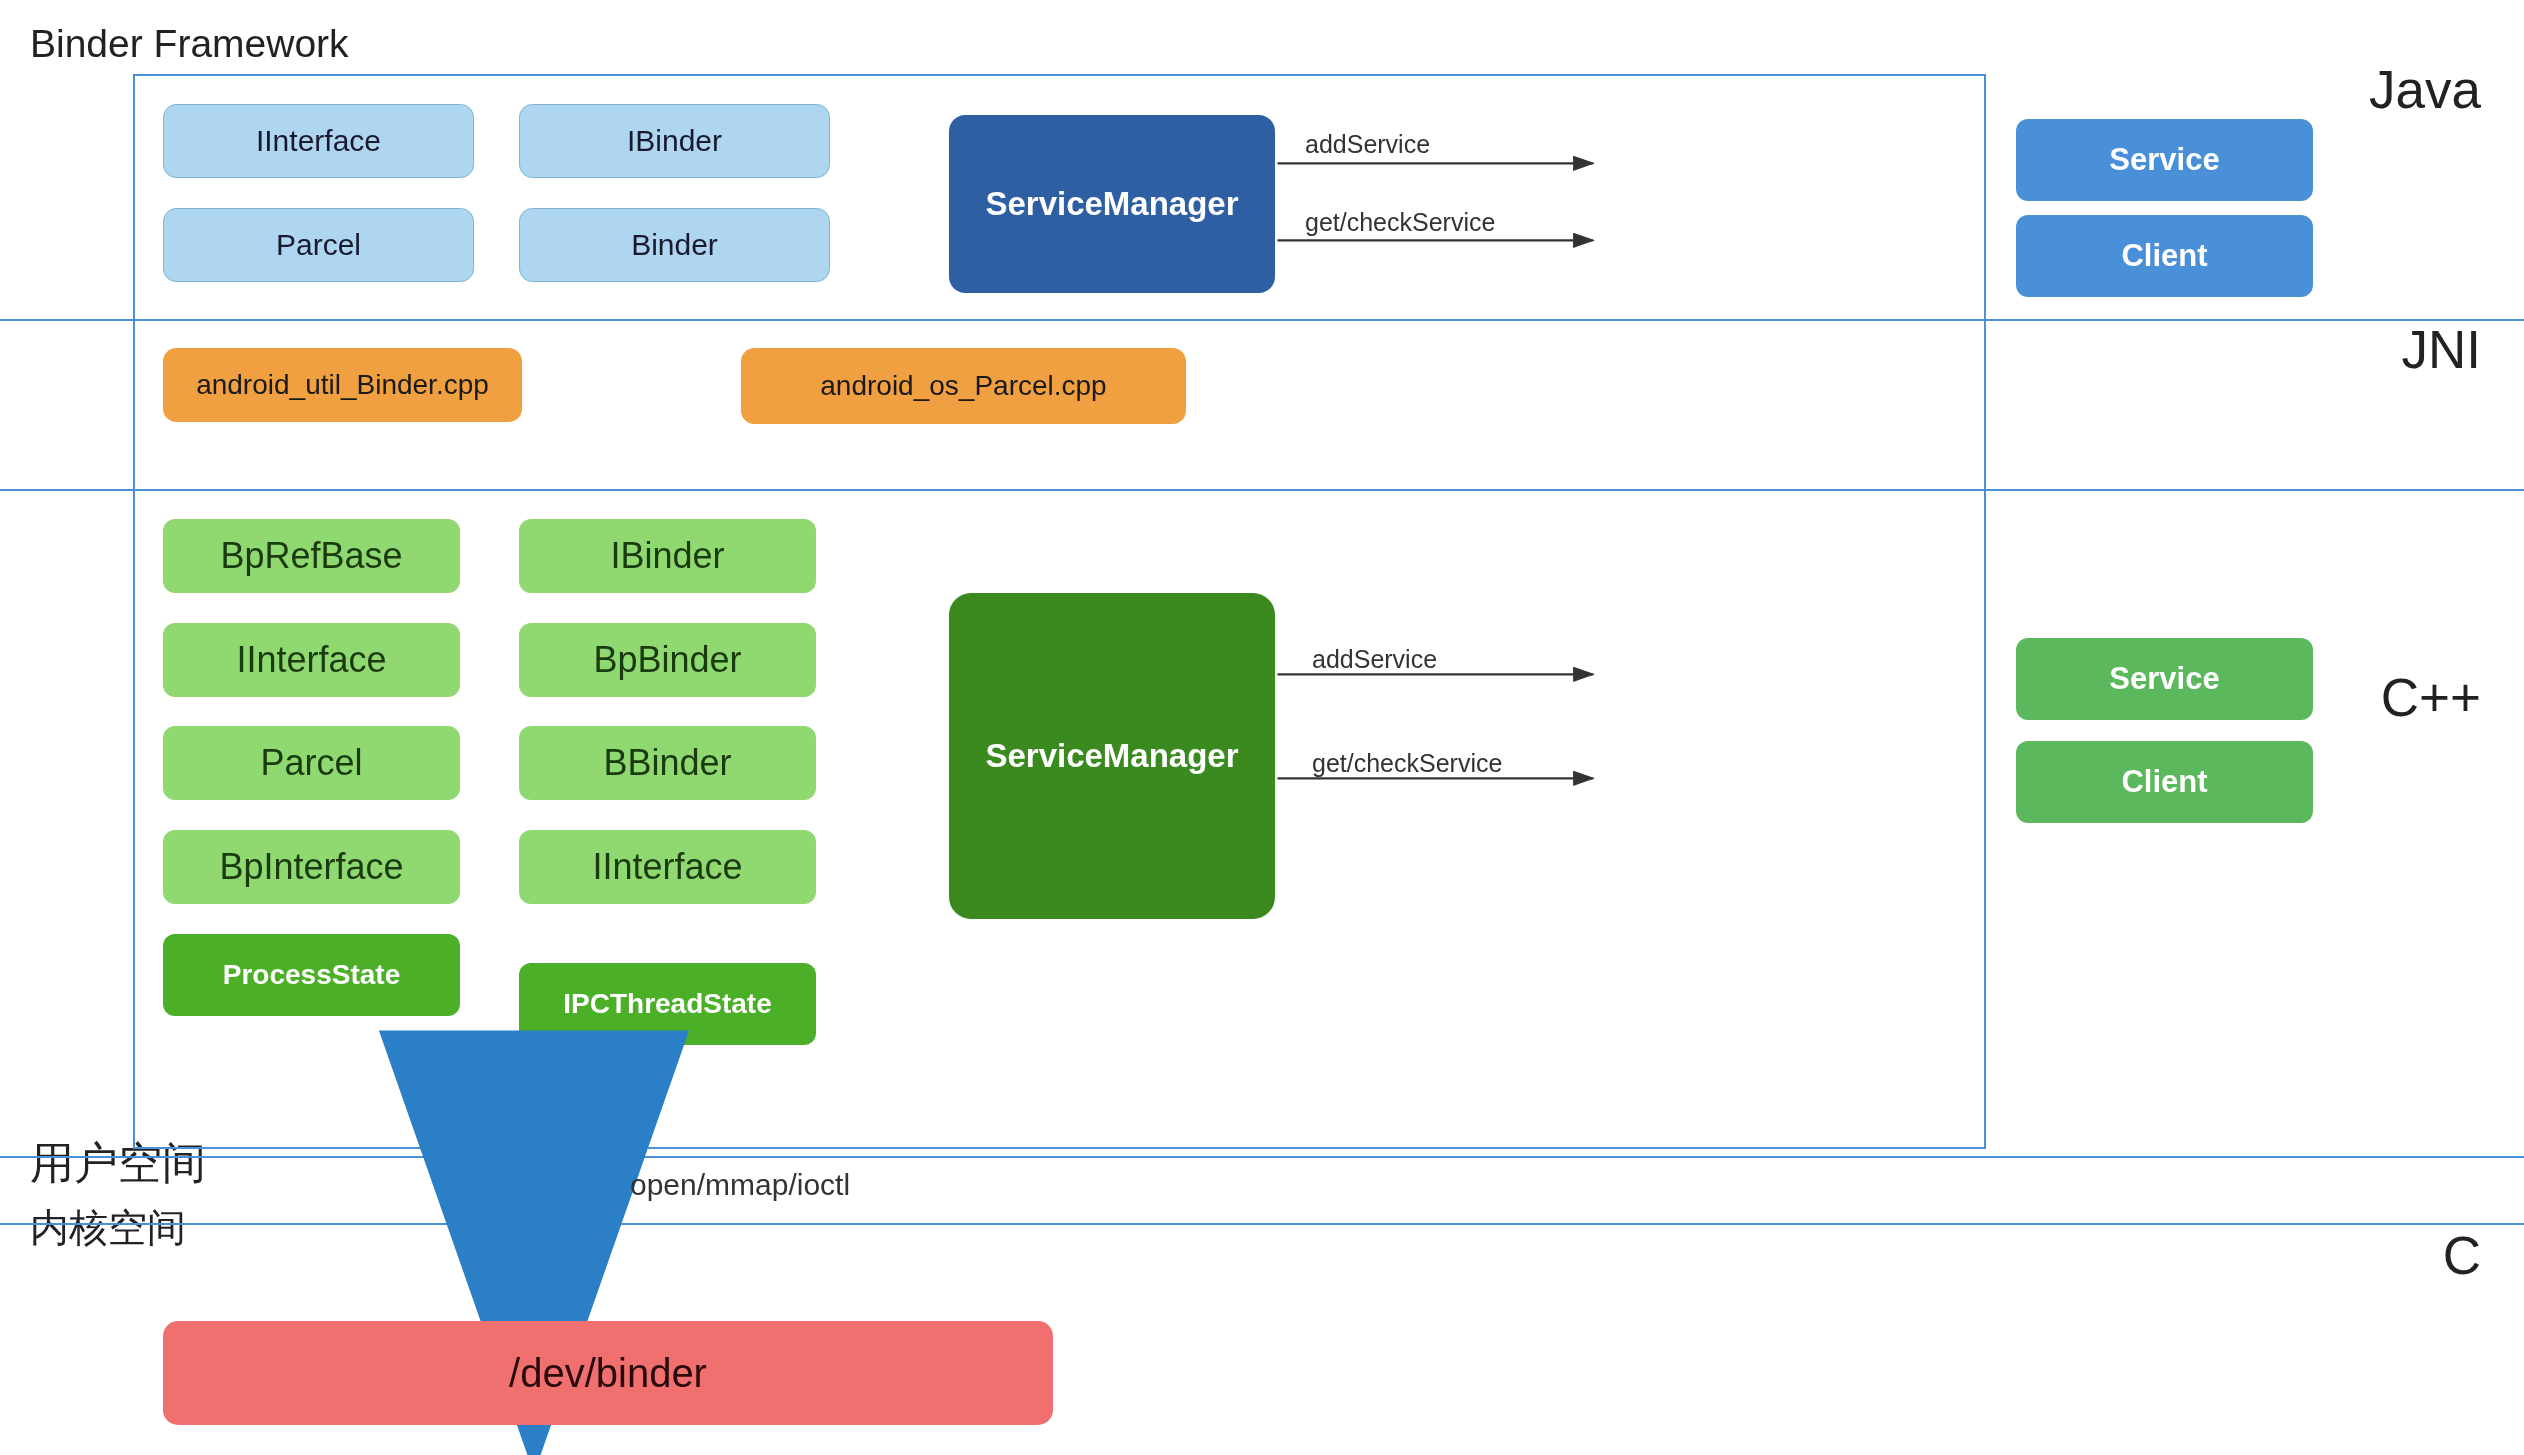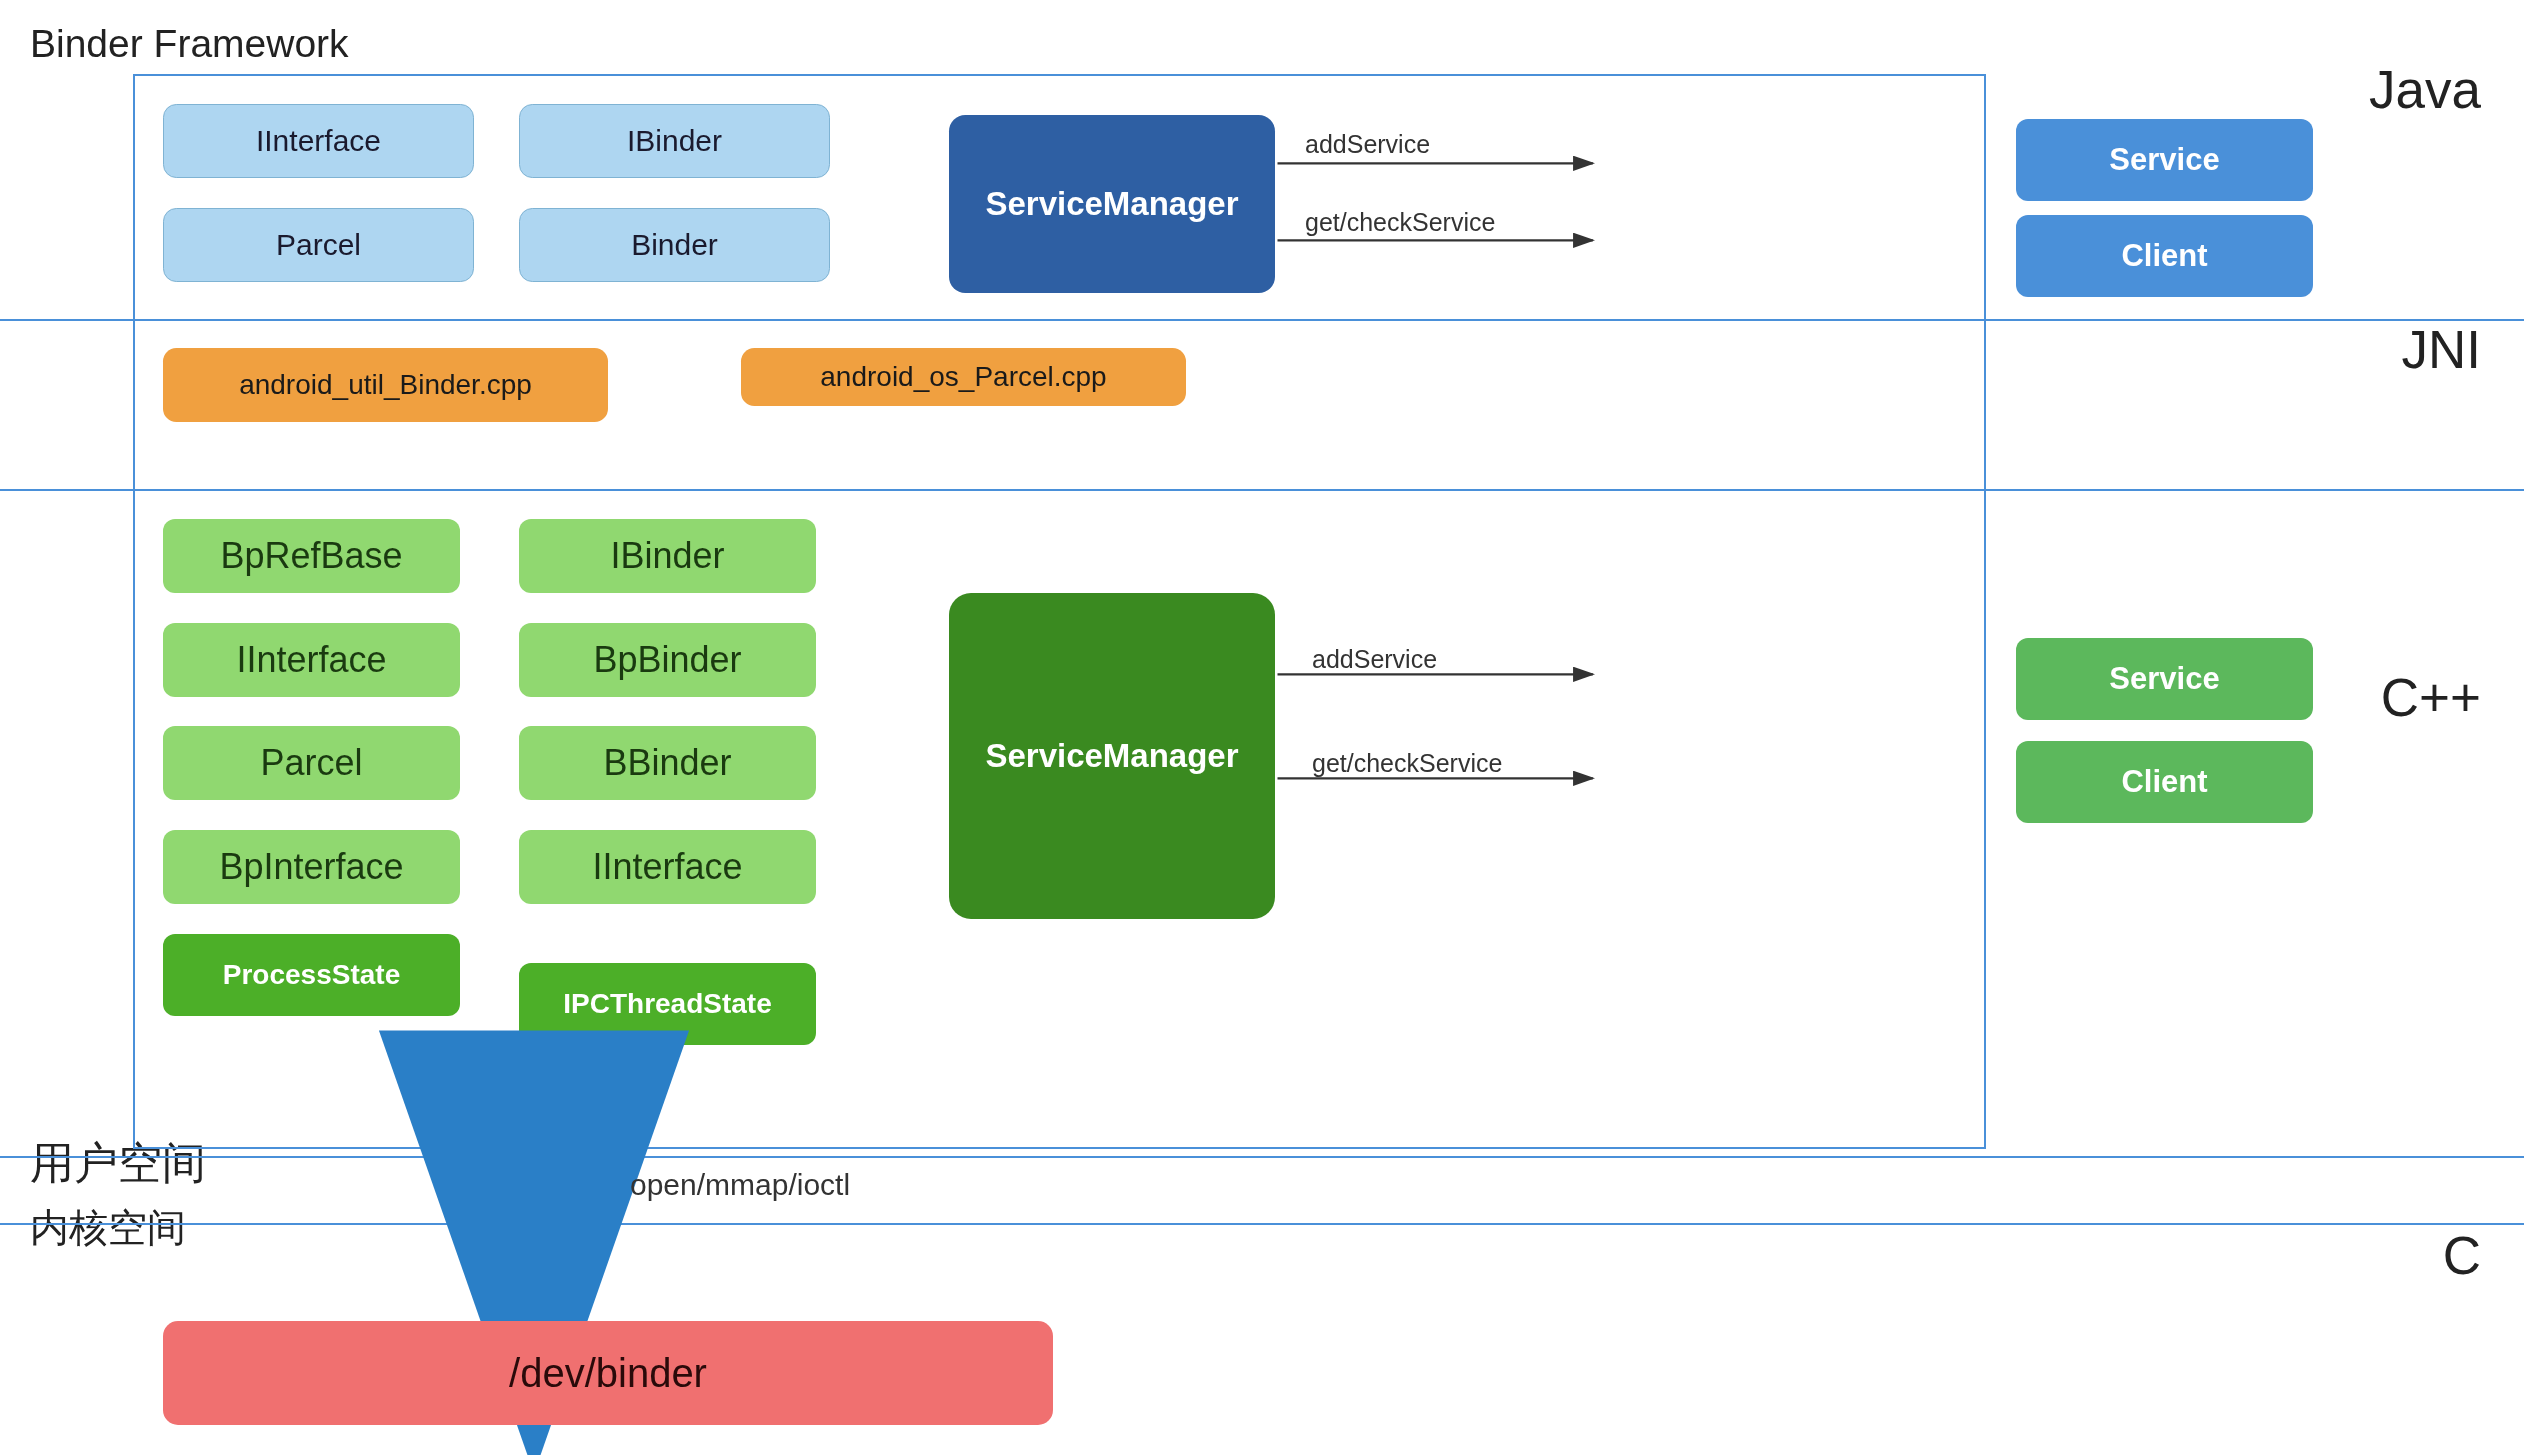--- a/index.html
+++ b/index.html
@@ -260,25 +260,25 @@
 </svg>
 
 <div class="box box-blue-btn" style="top: 119px; left: 2016px; width: 297px; height: 82px;">
   <span>Service</span>
 </div>
 
 <div class="box box-blue-btn" style="top: 215px; left: 2016px; width: 297px; height: 82px;">
   <span>Client</span>
 </div>
 
-<div class="box box-orange" style="top: 348px; left: 163px; width: 445px; height: 74px;">
+<div class="box box-orange" style="top: 348px; left: 163px; width: 359px; height: 74px;">
   <span>android_util_Binder.cpp</span>
 </div>
 
-<div class="box box-orange" style="top: 348px; left: 741px; width: 445px; height: 58px;">
+<div class="box box-orange" style="top: 348px; left: 741px; width: 445px; height: 76px;">
   <span>android_os_Parcel.cpp</span>
 </div>
 
 <div class="box box-green-light" style="top: 519px; left: 163px; width: 297px; height: 74px;">
   <span>BpRefBase</span>
 </div>
 
 <div class="box box-green-light" style="top: 623px; left: 163px; width: 297px; height: 74px;">
   <span>IInterface</span>
 </div>

